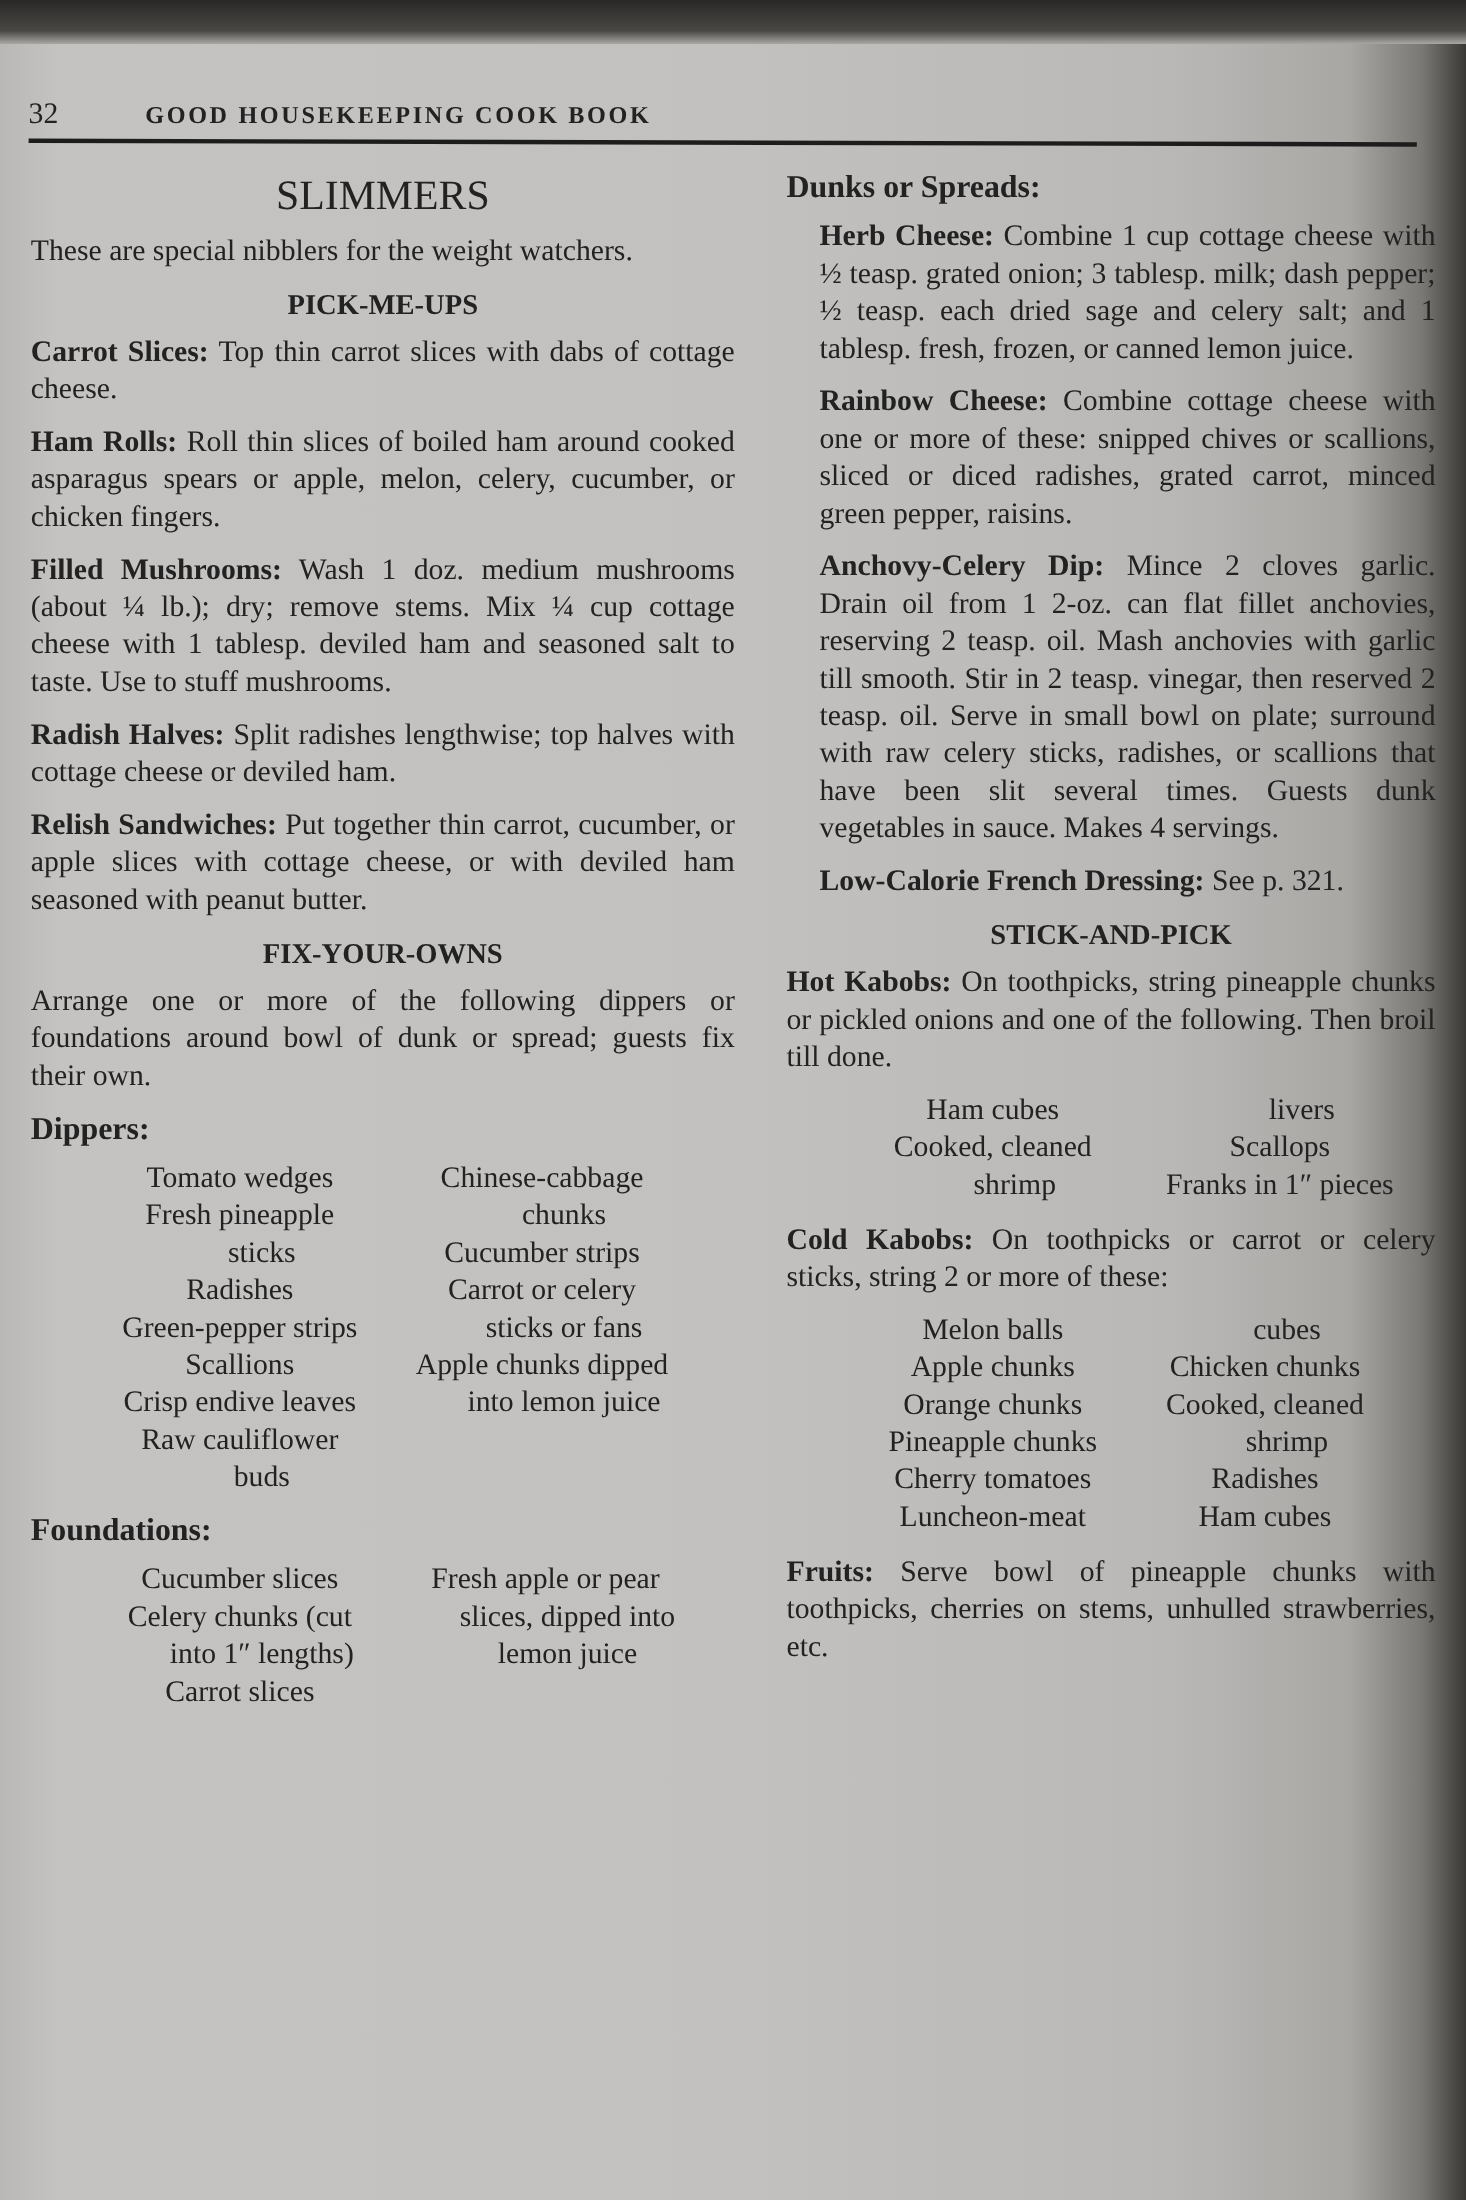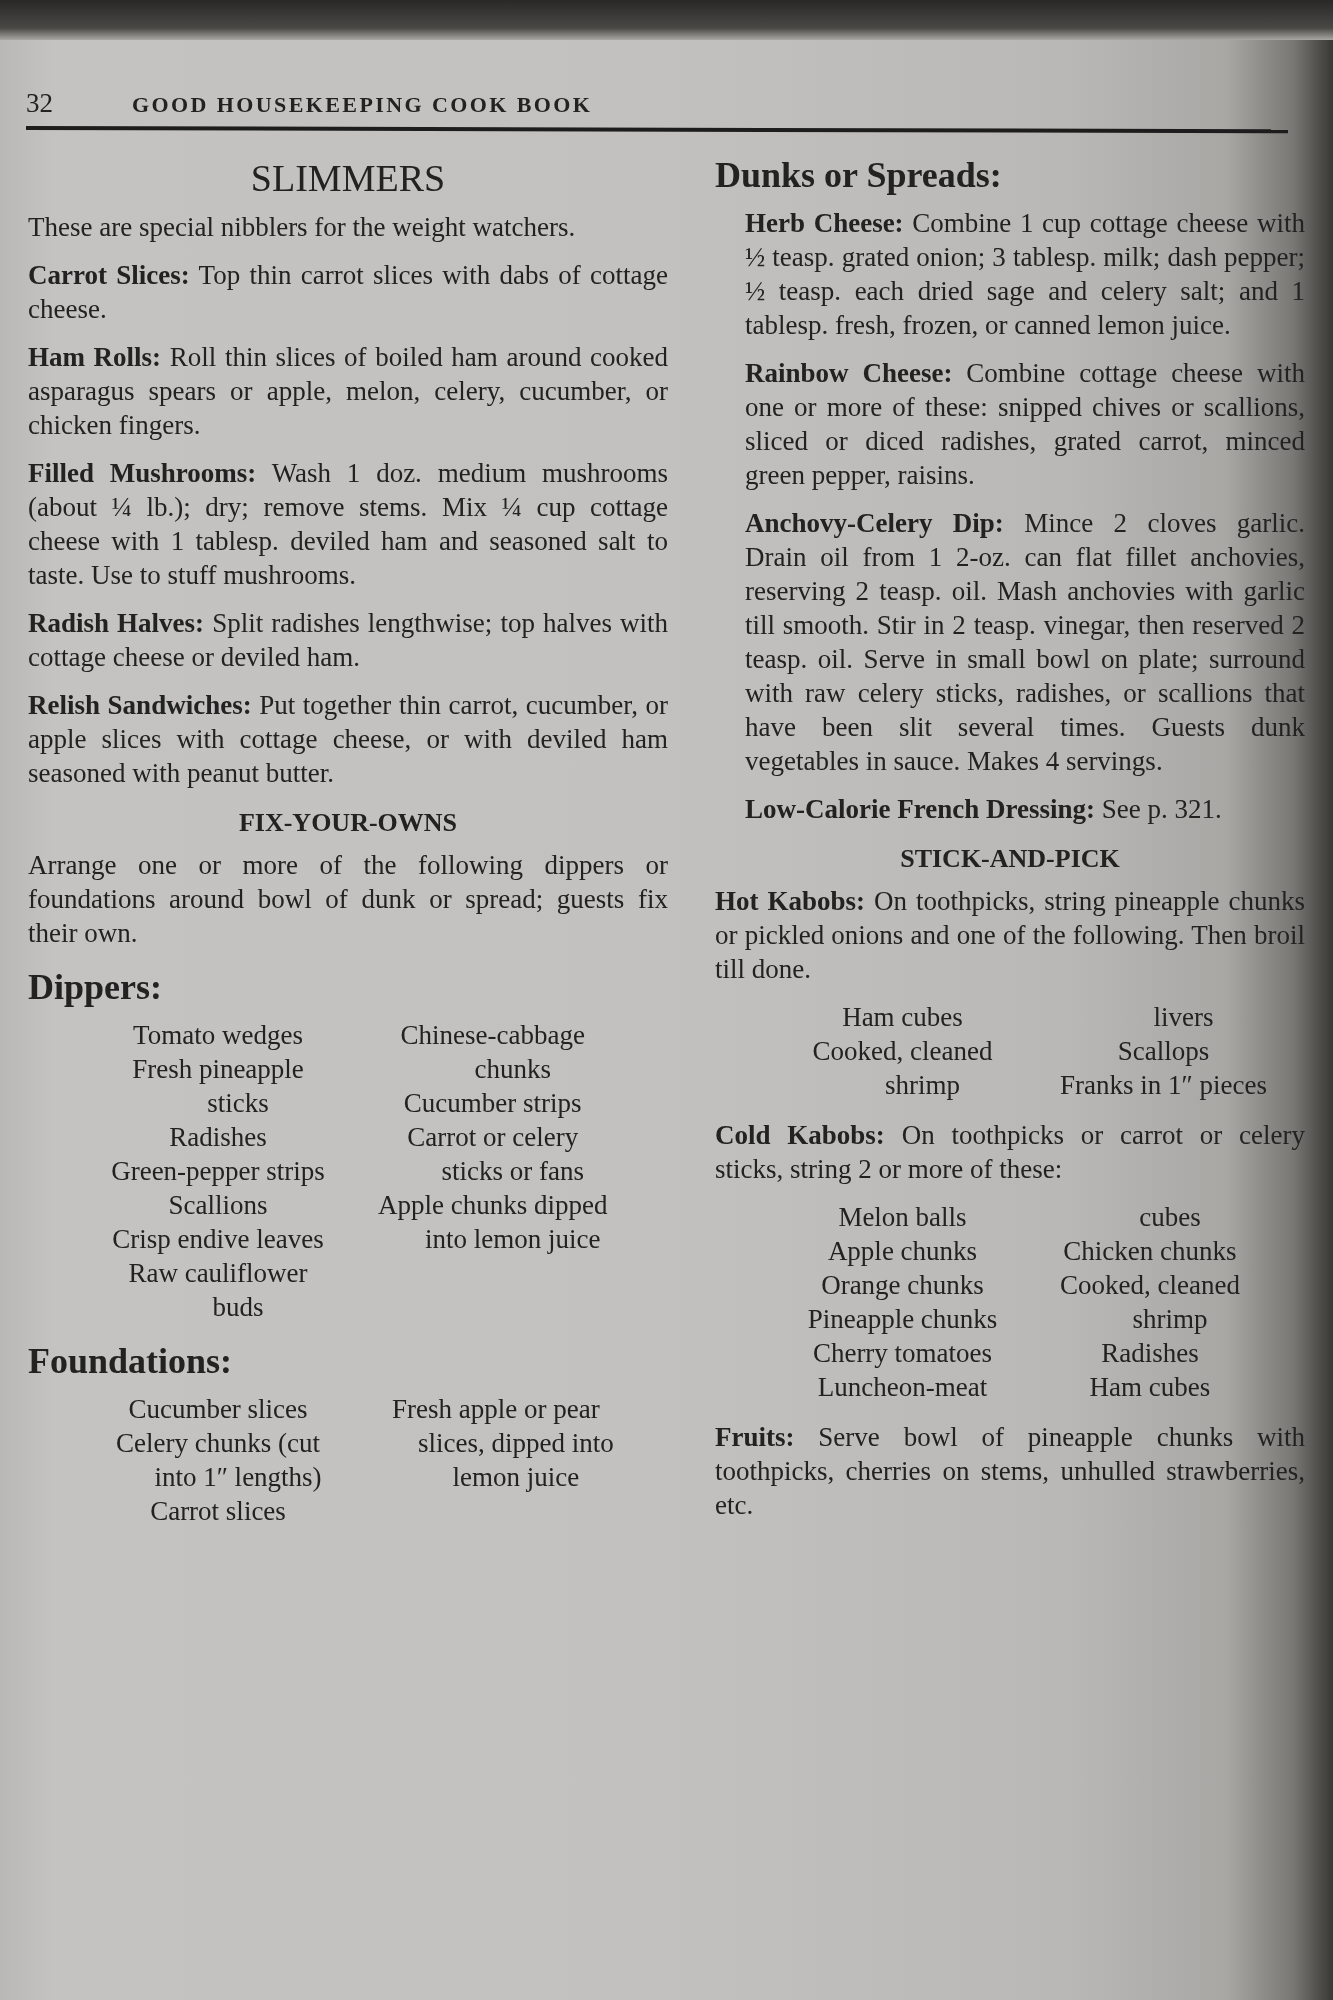--- a/index.html
+++ b/index.html
@@ -11,41 +11,42 @@
   .pgnum{position:absolute;left:0;top:0;font-size:27px;}
   .runhead{position:absolute;left:106px;top:4px;font-size:22px;letter-spacing:2.4px;font-weight:bold;}
   .rule{position:absolute;left:26px;top:126px;width:1262px;height:4px;background:#1d1d1d;transform:rotate(0.15deg);transform-origin:left;}
   .col{position:absolute;}
   .left{left:28px;top:150px;width:640px;}
   .right{left:715px;top:150px;width:590px;}
   .h1{font-size:38px;text-align:center;margin:6px 0 10px 0;}
   .h2{font-size:26px;font-weight:bold;text-align:center;margin:18px 0 10px 0;}
   p{margin:0 0 14px 0;font-size:27px;line-height:34px;text-align:justify;}
   .lbl{font-weight:bold;}
-  .sub{font-size:36px;font-weight:bold;margin:16px 0 10px 0;}
+  .sub{font-size:29px;font-weight:bold;margin:16px 0 10px 0;}
   .indent{padding-left:30px;}
   .two{display:flex;margin:6px 0 16px 0;}
   .two ul{list-style:none;margin:0;padding:0;font-size:27px;line-height:34px;text-align:center;}
 </style>
 </head>
 <body>
 
 <div class="page">
   <div class="topband"></div>
 
   <div class="header">
     <span class="pgnum">32</span>
     <span class="runhead">GOOD HOUSEKEEPING COOK BOOK</span>
   </div>
   <div class="rule"></div>
 
   <div class="col left">
     <div class="h1">SLIMMERS</div>
     <p>These are special nibblers for the weight watchers.</p>
 
+    <div class="h2">PICK-ME-UPS</div>
     <p><span class="lbl">Carrot Slices:</span> <span>Top thin carrot slices with dabs of cottage cheese.</span></p>
     <p><span class="lbl">Ham Rolls:</span> <span>Roll thin slices of boiled ham around cooked asparagus spears or apple, melon, celery, cucumber, or chicken fingers.</span></p>
     <p><span class="lbl">Filled Mushrooms:</span> <span>Wash 1 doz. medium mushrooms (about ¼ lb.); dry; remove stems. Mix ¼ cup cottage cheese with 1 tablesp. deviled ham and seasoned salt to taste. Use to stuff mushrooms.</span></p>
     <p><span class="lbl">Radish Halves:</span> <span>Split radishes lengthwise; top halves with cottage cheese or deviled ham.</span></p>
     <p><span class="lbl">Relish Sandwiches:</span> <span>Put together thin carrot, cucumber, or apple slices with cottage cheese, or with deviled ham seasoned with peanut butter.</span></p>
 
     <div class="h2">FIX-YOUR-OWNS</div>
     <p>Arrange one or more of the following dippers or foundations around bowl of dunk or spread; guests fix their own.</p>
 
     <div class="sub">Dippers:</div>

